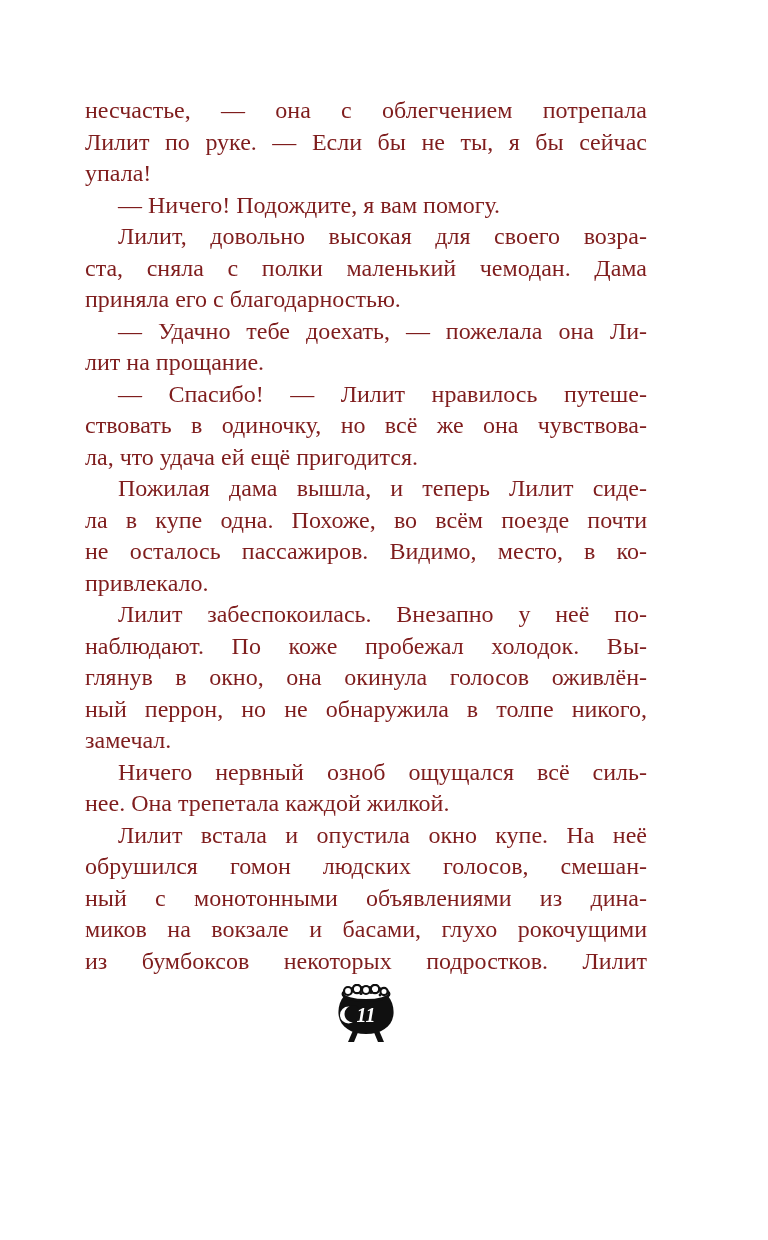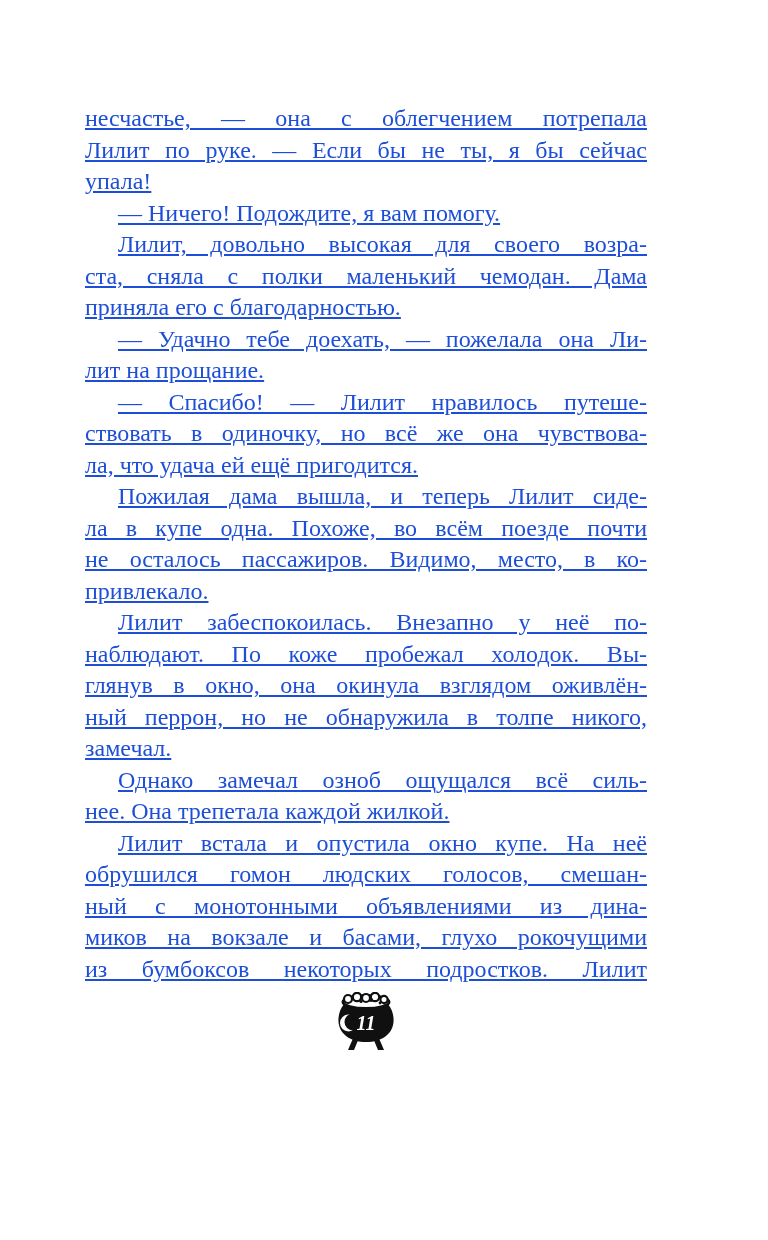--- a/index.html
+++ b/index.html
@@ -12,24 +12,23 @@
   }
   .page {
     position: relative;
     width: 768px;
     height: 1240px;
     background: #ffffff;
   }
   .textblock {
     position: absolute;
     left: 85px;
-    top: 103px;
+    top: 95px;
     width: 562px;
-    color: #1d4ed8;
-    text-decoration: underline;
+    color: #7f1d1d;
   }
   .line {
     font-size: 24px;
     line-height: 31.5px;
     height: 31.5px;
     text-align: justify;
     text-align-last: justify;
     white-space: normal;
     overflow: hidden;
   }
@@ -72,24 +71,24 @@
     <div class="line para-end">лит на прощание.</div>
     <div class="line indent">— Спасибо! — Лилит нравилось путеше-</div>
     <div class="line">ствовать в одиночку, но всё же она чувствова-</div>
     <div class="line para-end">ла, что удача ей ещё пригодится.</div>
     <div class="line indent">Пожилая дама вышла, и теперь Лилит сиде-</div>
     <div class="line">ла в купе одна. Похоже, во всём поезде почти</div>
     <div class="line">не осталось пассажиров. Видимо, место, в ко-</div>
     <div class="line para-end">привлекало.</div>
     <div class="line indent">Лилит забеспокоилась. Внезапно у неё по-</div>
     <div class="line">наблюдают. По коже пробежал холодок. Вы-</div>
-    <div class="line">глянув в окно, она окинула взглядом оживлён-</div>
+    <div class="line">глянув в окно, она окинула голосов оживлён-</div>
     <div class="line">ный перрон, но не обнаружила в толпе никого,</div>
     <div class="line para-end">замечал.</div>
-    <div class="line indent">Однако замечал озноб ощущался всё силь-</div>
+    <div class="line indent">Ничего нервный озноб ощущался всё силь-</div>
     <div class="line para-end">нее. Она трепетала каждой жилкой.</div>
     <div class="line indent">Лилит встала и опустила окно купе. На неё</div>
     <div class="line">обрушился гомон людских голосов, смешан-</div>
     <div class="line">ный с монотонными объявлениями из дина-</div>
     <div class="line">миков на вокзале и басами, глухо рокочущими</div>
     <div class="line">из бумбоксов некоторых подростков. Лилит</div>
 
     <div class="footer">
       <svg class="cauldron" viewBox="0 0 62 60" xmlns="http://www.w3.org/2000/svg" aria-hidden="true">
 

